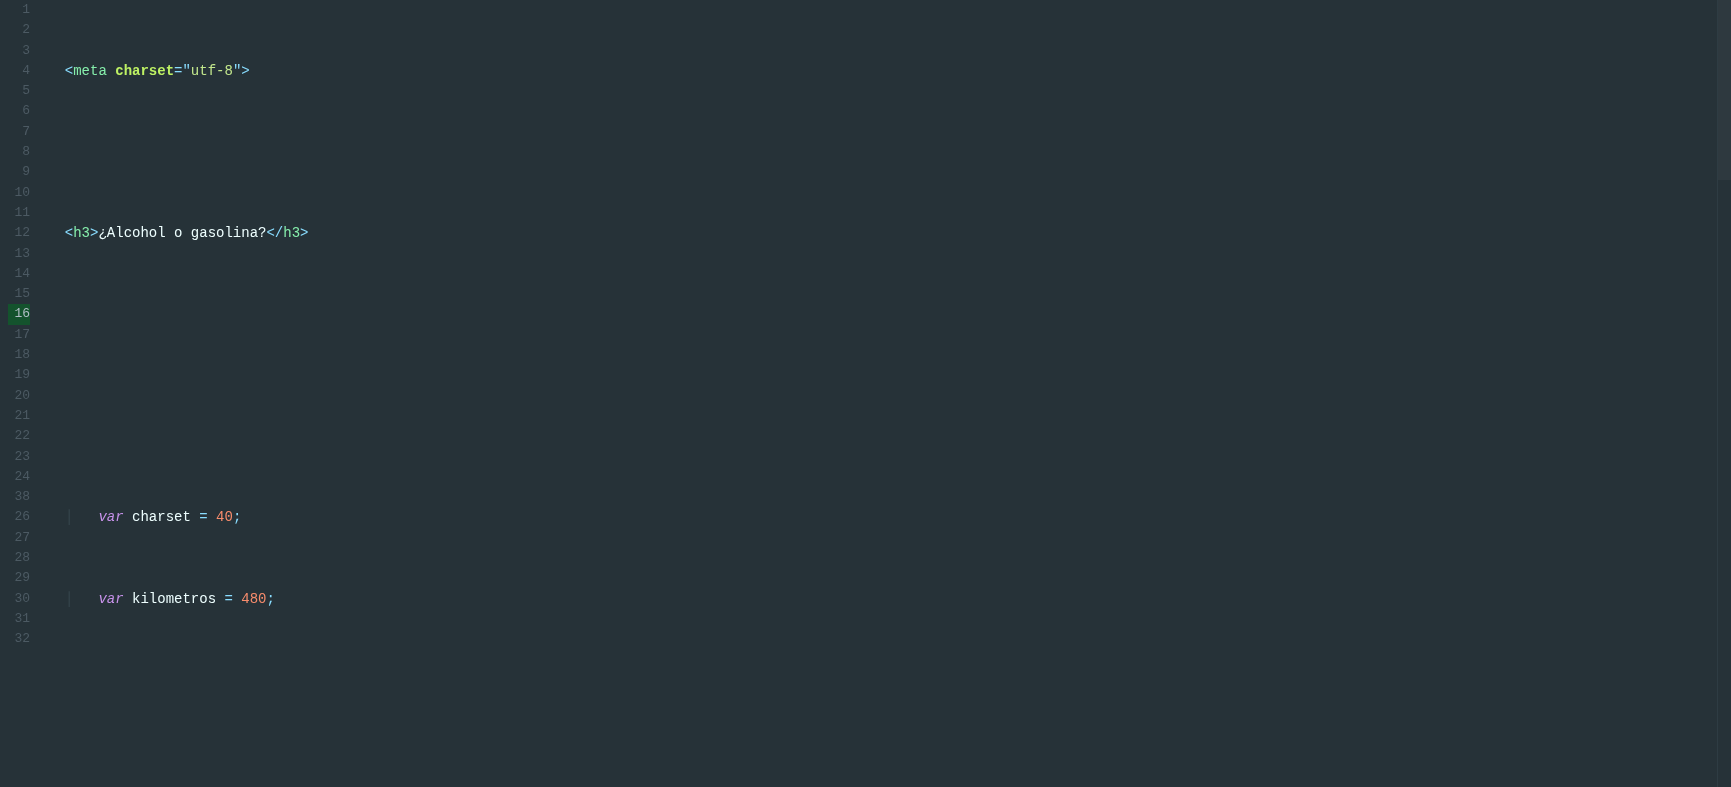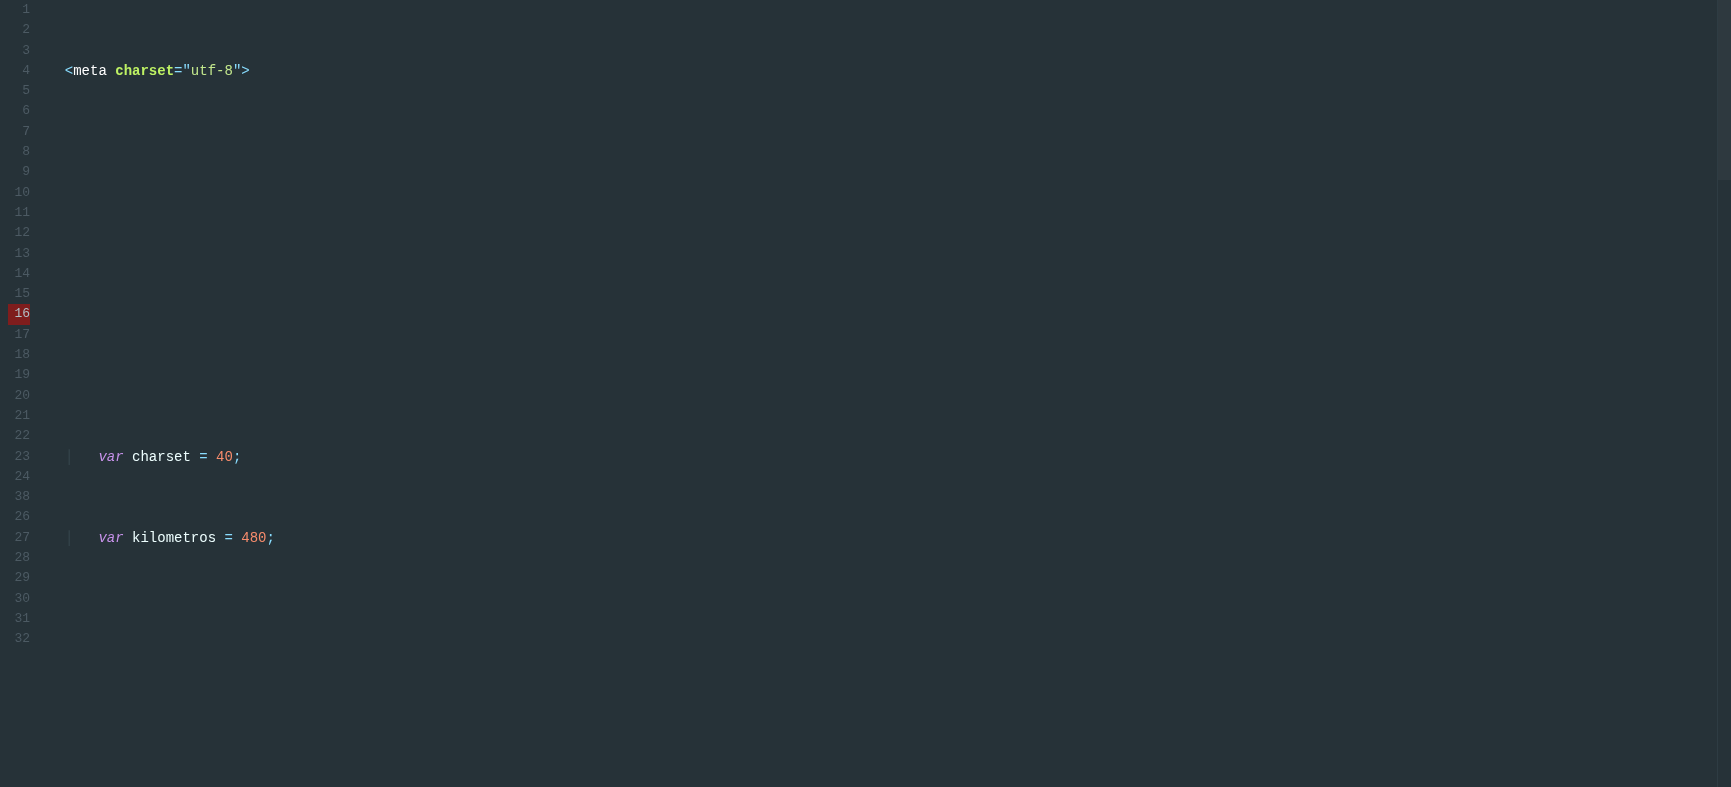--- a/index.html
+++ b/index.html
@@ -21,30 +21,30 @@
     background: #263238;
     color: #4c5a63;
     text-align: right;
     padding: 0 16px 0 8px;
     user-select: none;
     line-height: 20.3px;
     font-size: 13px;
     min-width: 46px;
   }
   .gutter .ln { height: 20.3px; }
-  .gutter .ln.active { color: #b0bec5; background: #7f1d1d; }
+  .gutter .ln.active { color: #b0bec5; background: #14532d; }
   .code {
     flex: 1;
     line-height: 20.3px;
     white-space: pre;
     position: relative;
     padding-left: 2px;
   }
   .line { height: 20.3px; position: relative; }
-  .tag      { color: #ffffff; }
+  .tag      { color: #86efac; }
   .brkt     { color: #89ddff; }
   .eq       { color: #89ddff; }
   .attr     { color: #bef264; font-weight: bold; }
   .str      { color: #c3e88d; }
   .html-txt { color: #eeffff; }
   .kw       { color: #c792ea; font-style: italic; }
   .ident    { color: #eeffff; }
   .op       { color: #89ddff; }
   .num      { color: #f78c6c; }
   .punc     { color: #89ddff; }
@@ -101,20 +101,21 @@
     <div class="ln">31</div>
     <div class="ln">32</div>
   </div>
 
   <div class="code">
     
     <div class="line"><span class="plain">  </span><span class="brkt">&lt;</span><span class="tag">meta</span><span> </span><span class="attr">charset</span><span class="eq">=</span><span class="punc">"</span><span class="str">utf-8</span><span class="punc">"</span><span class="brkt">&gt;</span></div>
     
     <div class="line"></div>
     
+    <div class="line"><span class="plain">  </span><span class="brkt">&lt;</span><span class="tag">h3</span><span class="brkt">&gt;</span><span class="html-txt">¿Alcohol o gasolina?</span><span class="brkt">&lt;/</span><span class="tag">h3</span><span class="brkt">&gt;</span></div>
     
     <div class="line"></div>
     
     
     <div class="line"></div>
     
     
     <div class="line"><span class="plain">  </span><span class="indent-guide">│   </span><span class="kw">var</span><span class="plain"> </span><span class="ident">charset</span><span class="op"> = </span><span class="num">40</span><span class="punc">;</span></div>
     
     <div class="line"><span class="plain">  </span><span class="indent-guide">│   </span><span class="kw">var</span><span class="plain"> </span><span class="ident">kilometros</span><span class="op"> = </span><span class="num">480</span><span class="punc">;</span></div>

